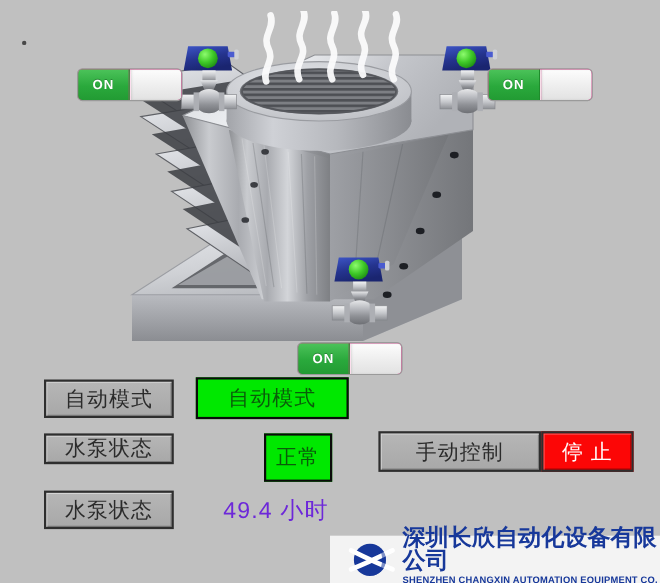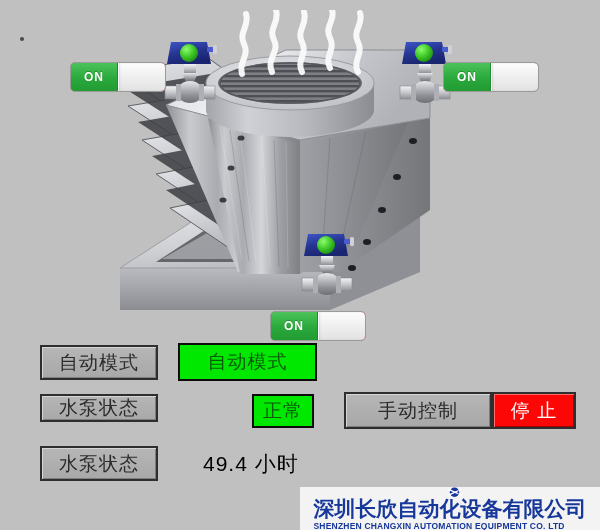--- a/index.html
+++ b/index.html
@@ -79,29 +79,29 @@
     border-color:#0b0b0b;
   }
   .hbtn.red{
     background:#fc0606;
     color:#ffffff;
     border-color:#2e2e2e;
     box-shadow:inset 1px 1px 0 #ff6a6a, inset -1px -1px 0 #a50000;
     cursor:pointer;
   }
   .plain-val{
-    font-size:21px;color:#000000;letter-spacing:1px;
+    font-size:21px;color:#6d28d9;letter-spacing:1px;
     display:flex;align-items:center;
   }
 
   
   .logoband{
     left:300px;top:487px;width:300px;height:43px;
     background:#f3f3f3;
-    display:flex;align-items:center;flex-direction:column;
+    display:flex;align-items:center;
   }
   .logo-cn{
     font-size:21px;font-weight:bold;color:#17389a;letter-spacing:0px;
     line-height:1;
   }
   .logo-en{
     font-size:8.5px;font-weight:bold;color:#17389a;letter-spacing:.2px;
     line-height:1;margin-top:3px;
   }
   .glyph-cut{
@@ -334,21 +334,21 @@
 
   <div class="abs toggle" style="left:270px;top:311px;">
     <div class="on">ON</div>
     <div class="knob"></div>
   </div>
 
   <div class="abs hbtn gray" style="left:40px;top:345px;width:118px;height:35px;">自动模式</div>
   <div class="abs hbtn green" style="left:178px;top:343px;width:139px;height:38px;">自动模式</div>
 
   <div class="abs hbtn gray" style="left:40px;top:394px;width:118px;height:28px;">水泵状态</div>
-  <div class="abs hbtn green" style="left:252px;top:394px;width:62px;height:34px;">正常</div>
+  <div class="abs hbtn green" style="left:240px;top:394px;width:62px;height:44px;">正常</div>
 
   <div class="abs hbtn gray" style="left:344px;top:392px;width:148px;height:37px;">手动控制</div>
   <div class="abs hbtn red" style="left:492px;top:392px;width:84px;height:37px;">停 止</div>
 
   <div class="abs hbtn gray" style="left:40px;top:446px;width:118px;height:35px;">水泵状态</div>
   <div class="abs plain-val" style="left:203px;top:446px;height:35px;">49.4 小时</div>
 
   <div class="abs glyph-cut">图</div>
 
   <div class="abs logoband">

